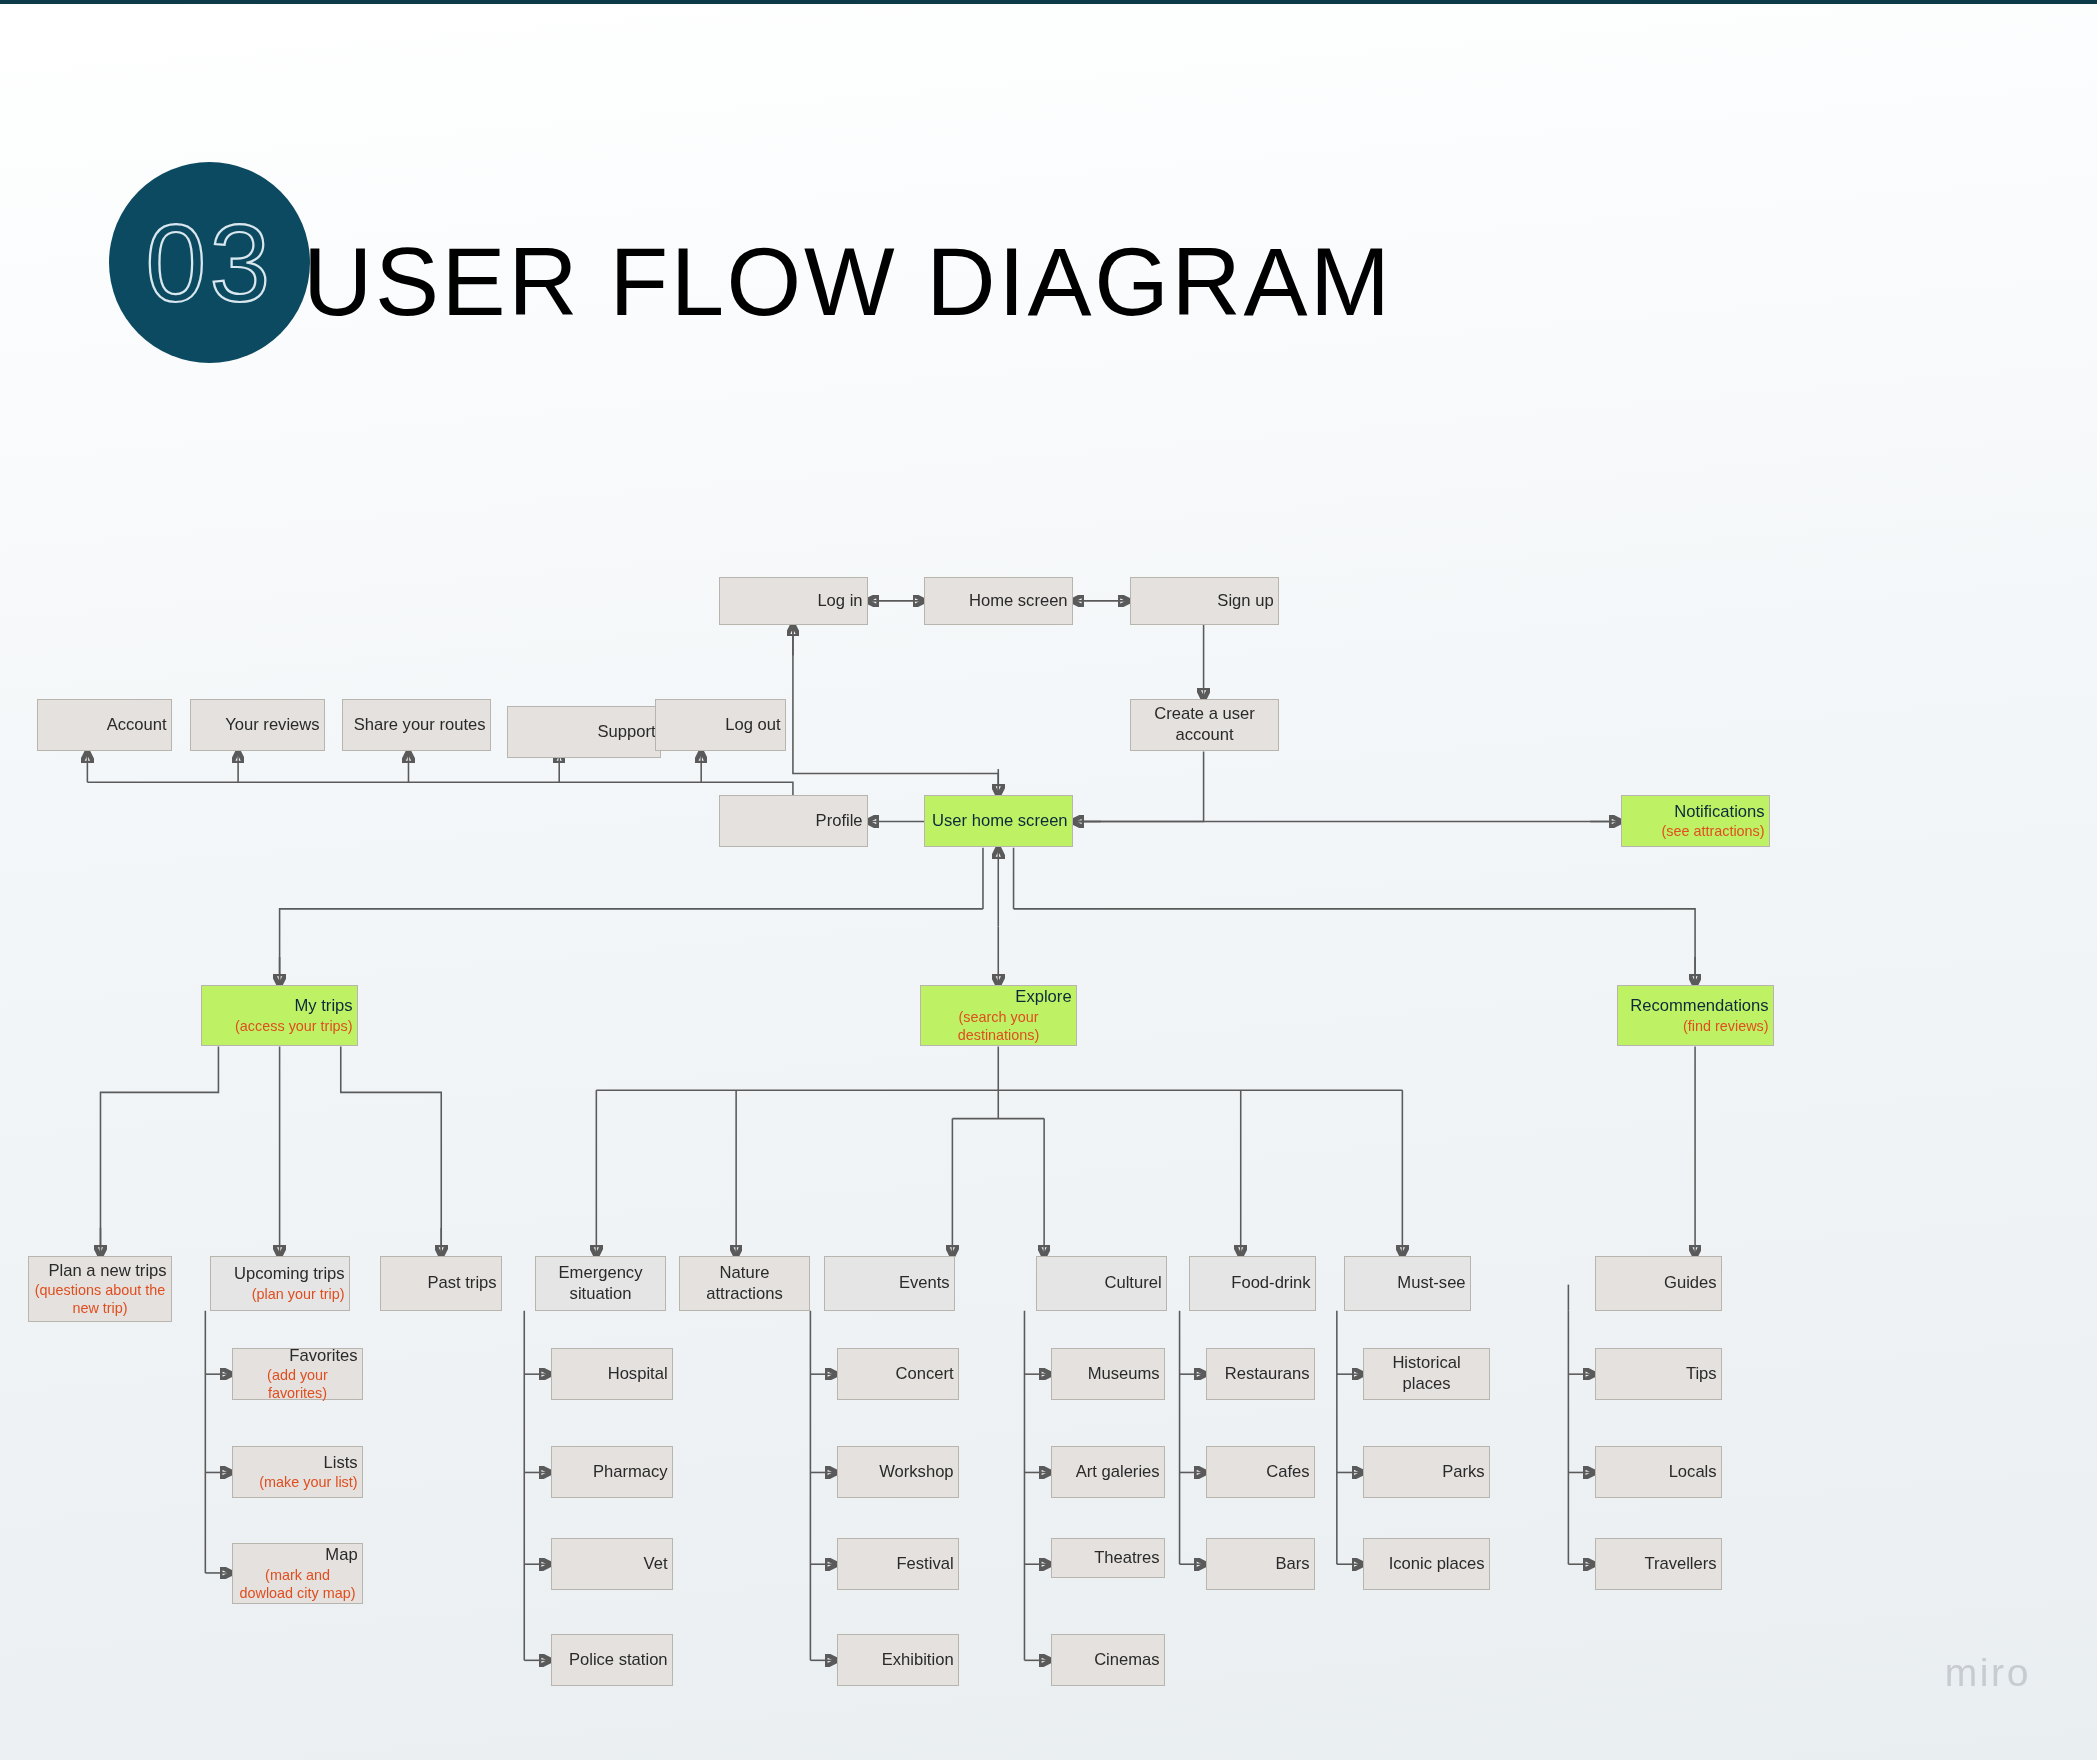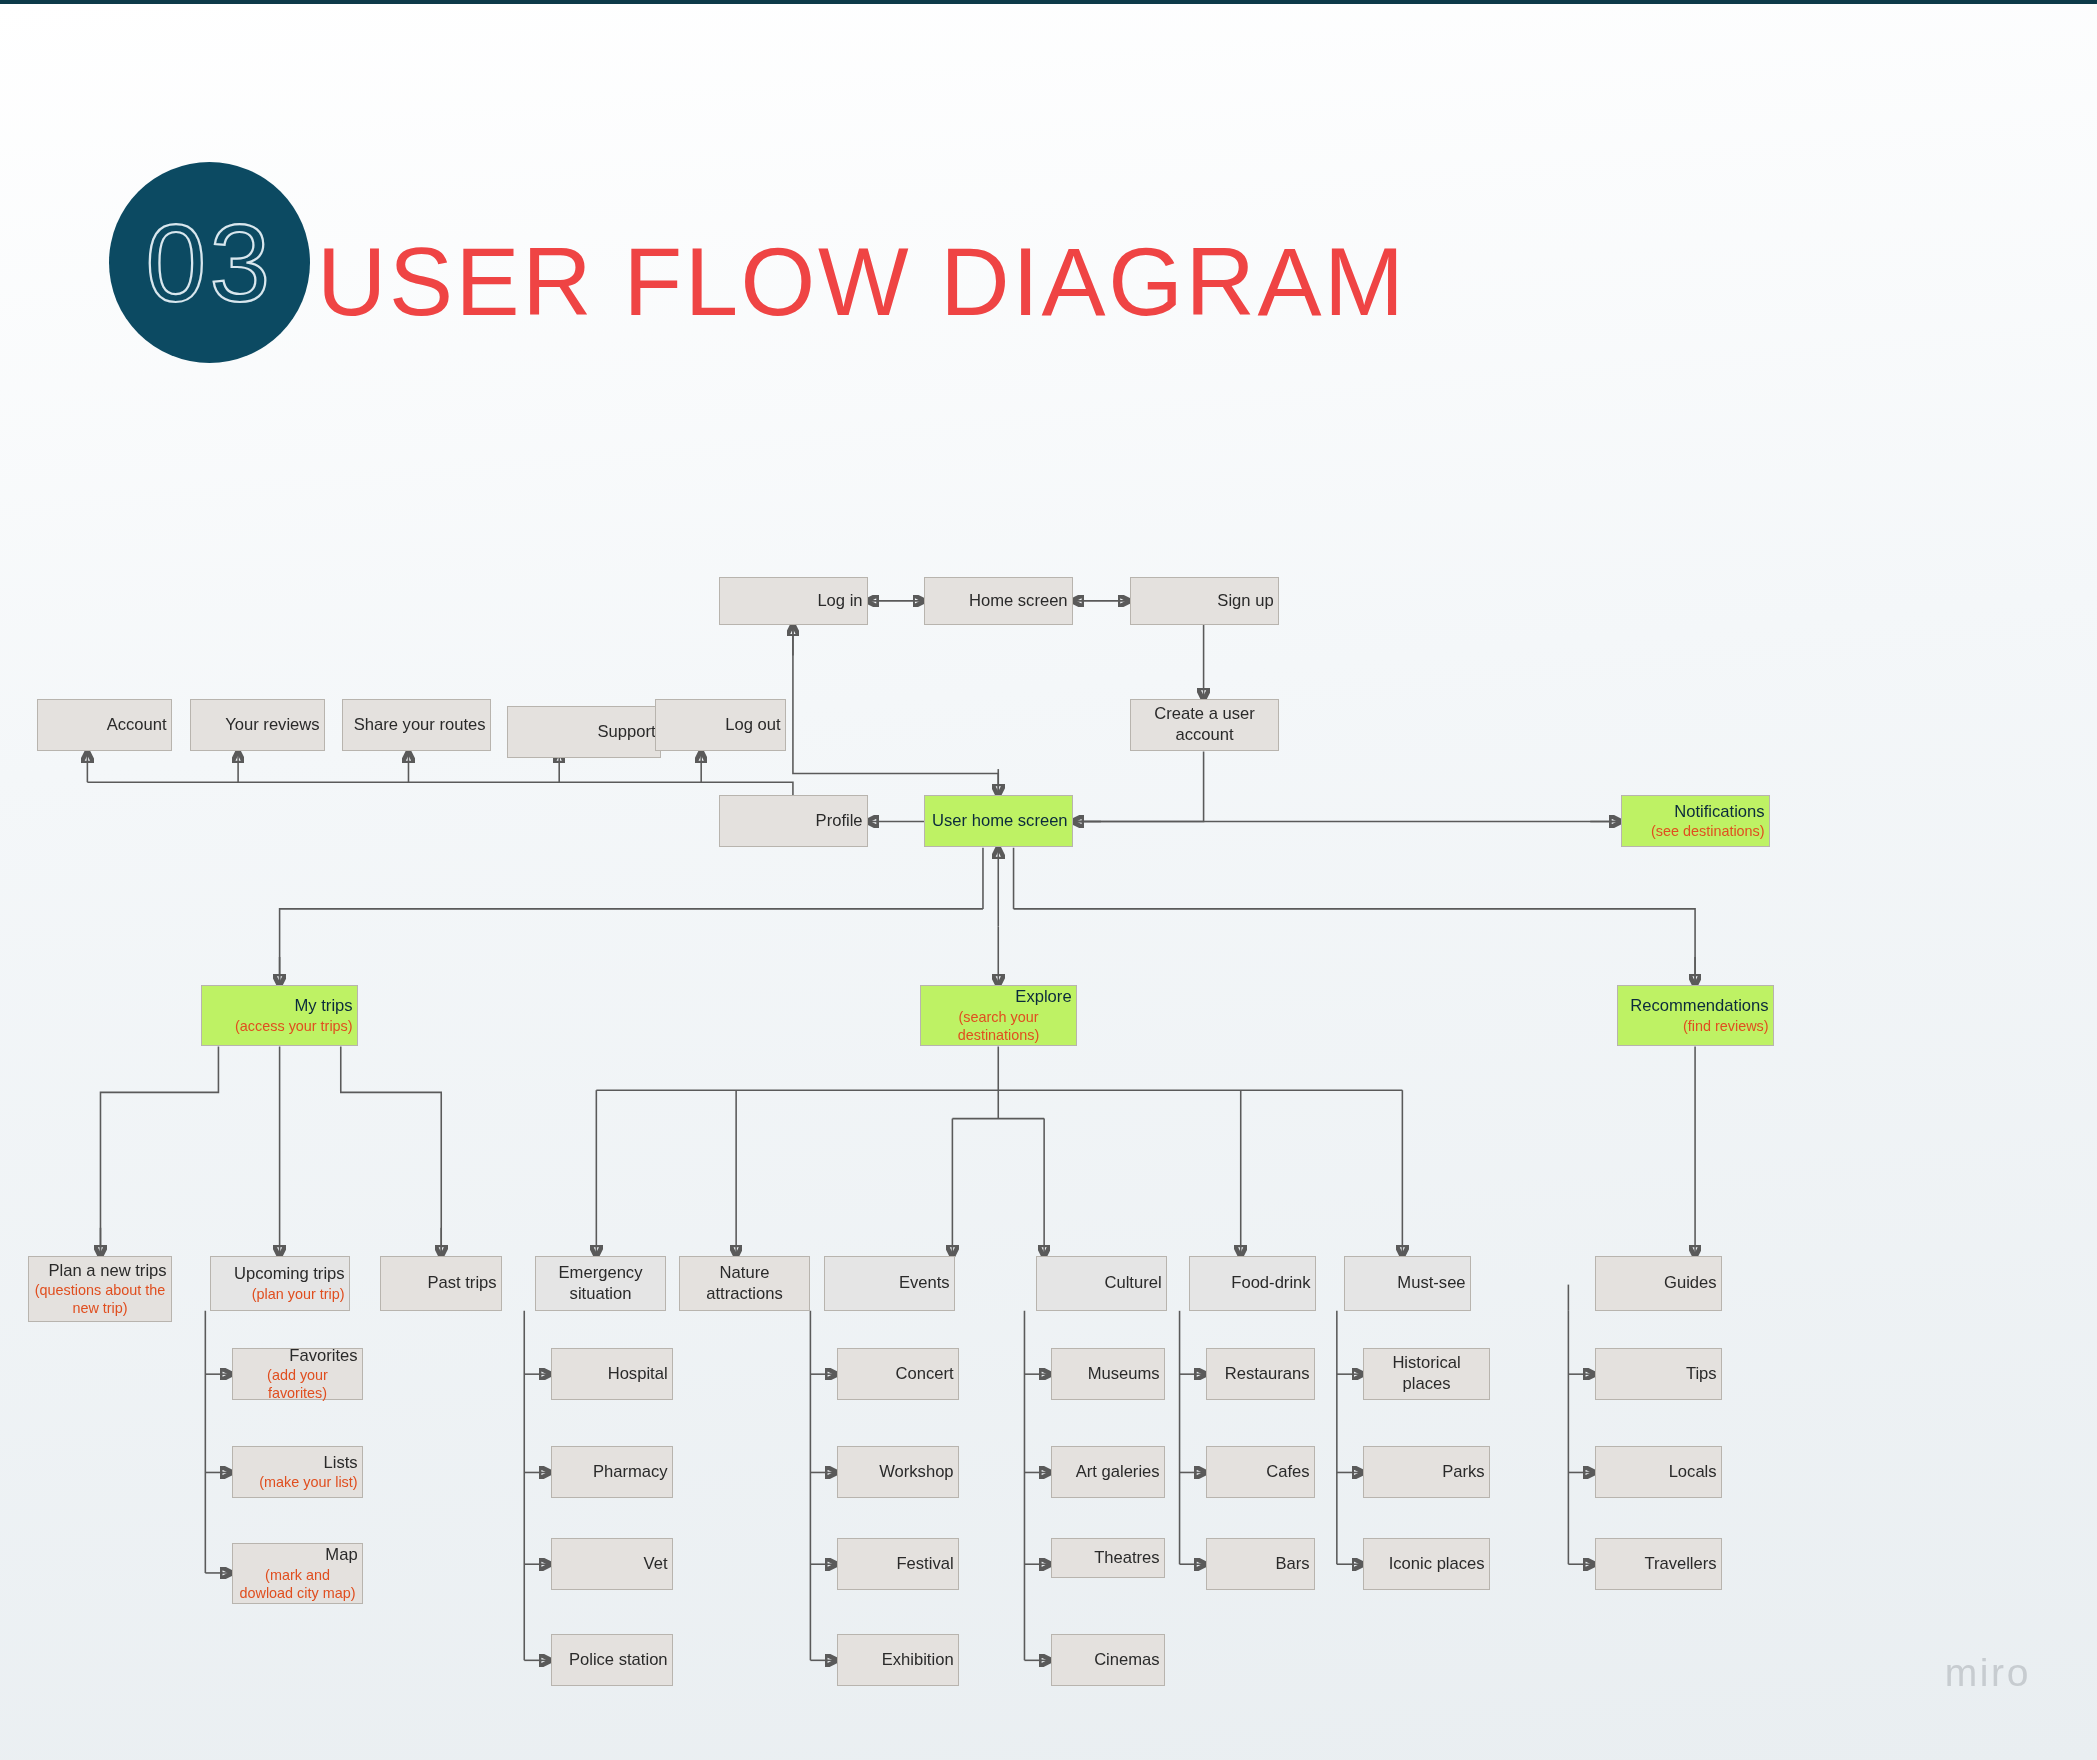--- a/index.html
+++ b/index.html
@@ -15,22 +15,22 @@
 .badge{
   position:absolute;left:109px;top:162px;width:201px;height:201px;border-radius:50%;
   background:#0c4a62;display:flex;align-items:center;justify-content:center;
   color:#e7eef3;
 }
 .badge span{
   font-size:109px;font-weight:300;letter-spacing:3.5px;
   -webkit-text-stroke:2.2px #d9e7ee;color:transparent;
 }
 .title{
-  position:absolute;left:317px;top:227px;font-size:96px;font-weight:300;
-  letter-spacing:2.6px;color:#ef4444;
+  position:absolute;left:303px;top:227px;font-size:96px;font-weight:300;
+  letter-spacing:2.6px;color:#000000;
 }
 .canvas{position:absolute;left:0;top:0;width:2097px;height:1761px}
 .node{
   position:absolute;display:flex;flex-direction:column;align-items:flex-end;justify-content:center;
   text-align:center;box-sizing:border-box;padding:2.6px 4.4px;
   border:0.4px solid #b8b4ae;font-size:16.6px;line-height:1.25;
 }
 .grey{background:#e4e1de;color:#2a2a2a}
 .blue{background:#bef264;color:#0b2a3c}
 .cream{background:#e5e5e5;color:#2a2a2a}
@@ -188,21 +188,21 @@
     </div>
 
 <div class="node grey" style="left:719px;top:795px;width:149px;height:52px">
       <span>Profile</span>
     </div>
 <div class="node blue" style="left:924px;top:795px;width:149px;height:52px">
       <span>User home screen</span>
     </div>
 <div class="node blue" style="left:1621px;top:795px;width:149px;height:52px">
       <span>Notifications</span>
-      <span class="sub">(see destinations)</span>
+      <span class="sub">(see attractions)</span>
     </div>
 
 <div class="node blue" style="left:201px;top:985px;width:157px;height:61px">
       <span>My trips</span>
       <span class="sub">(access your trips)</span>
     </div>
 <div class="node blue" style="left:920px;top:985px;width:157px;height:61px">
       <span>Explore</span>
       <span class="sub">(search your destinations)</span>
     </div>

